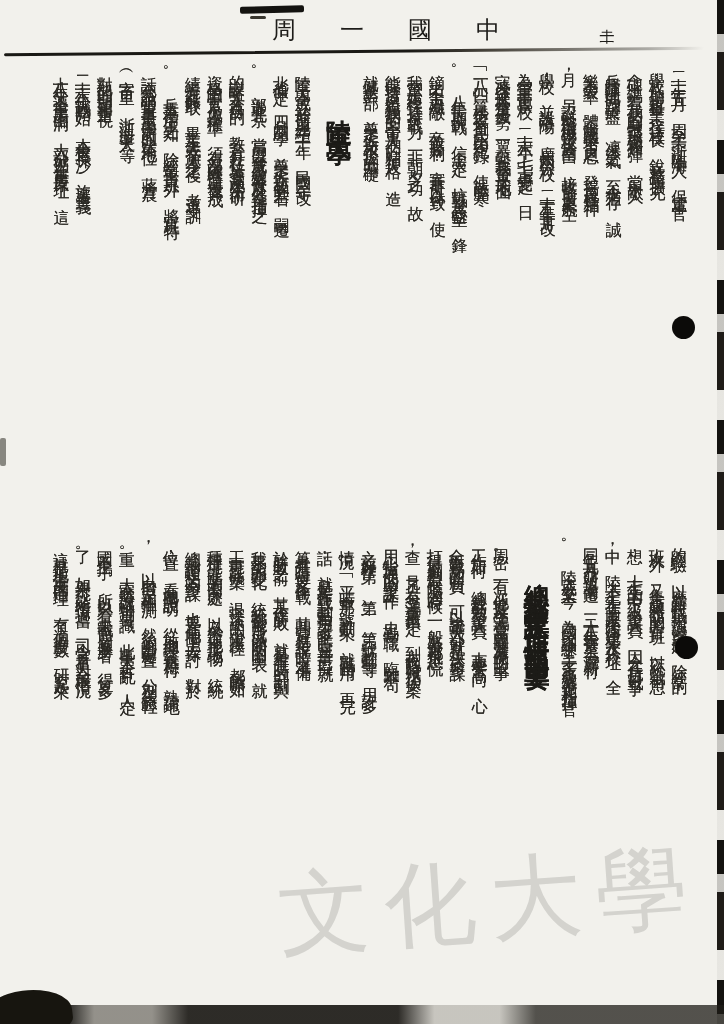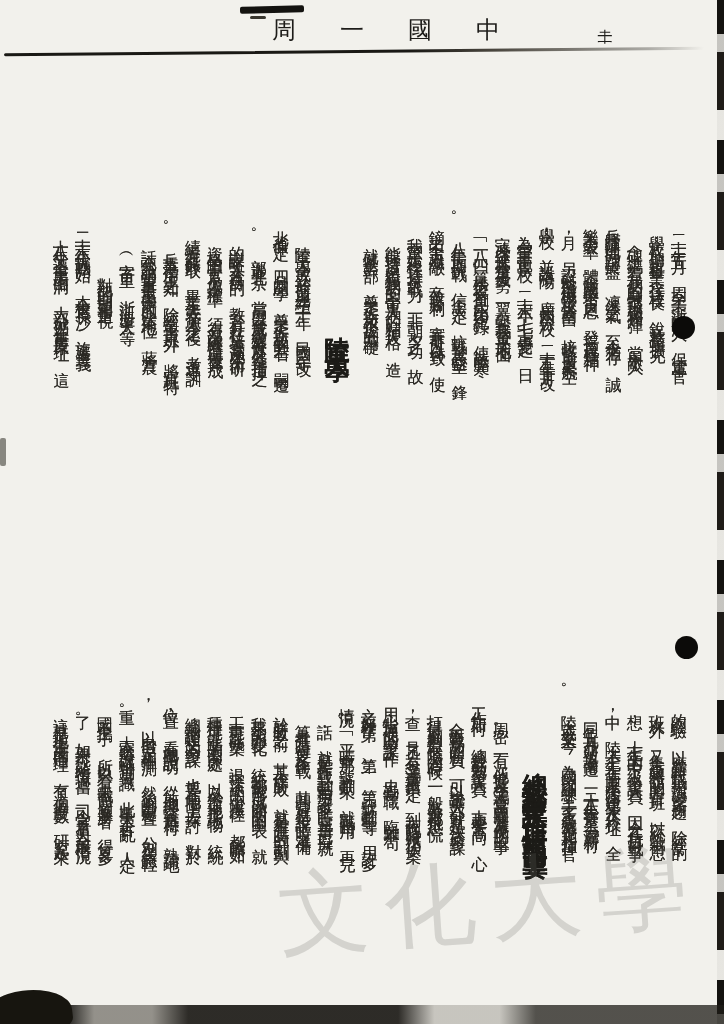--- a/index.html
+++ b/index.html
@@ -1,18 +1,18 @@
 <!DOCTYPE html>
 <html><head>
 <meta charset="utf-8">
 <style>
   html,body{margin:0;padding:0;background:#d8d6d0;}
   .page{position:relative;width:724px;height:1024px;margin:0 auto;
         background:#f2f1ec;overflow:hidden;
-        font-family:Liberation Sans, sans-serif;color:#26241f;text-align:center;}
+        font-family:Liberation Mono, monospace;color:#26241f;}
   
   .masthead{position:absolute;top:14px;left:272px;font-size:24px;
             letter-spacing:44px;white-space:nowrap;color:#1d1c19;}
   .pagenum{position:absolute;top:17px;left:595px;writing-mode:vertical-rl;
            text-orientation:upright;font-size:15px;letter-spacing:4px;color:#1d1c19;}
   .header-rule{position:absolute;top:50px;left:4px;width:700px;height:3px;
            background:linear-gradient(90deg,#1a1915 0 58%,#4a463e 70%,rgba(40,38,32,.35) 92%,rgba(40,38,32,0));
            transform:rotate(-0.55deg);border-radius:2px;}
   
   .block{position:absolute;left:35px;width:654px;display:flex;

